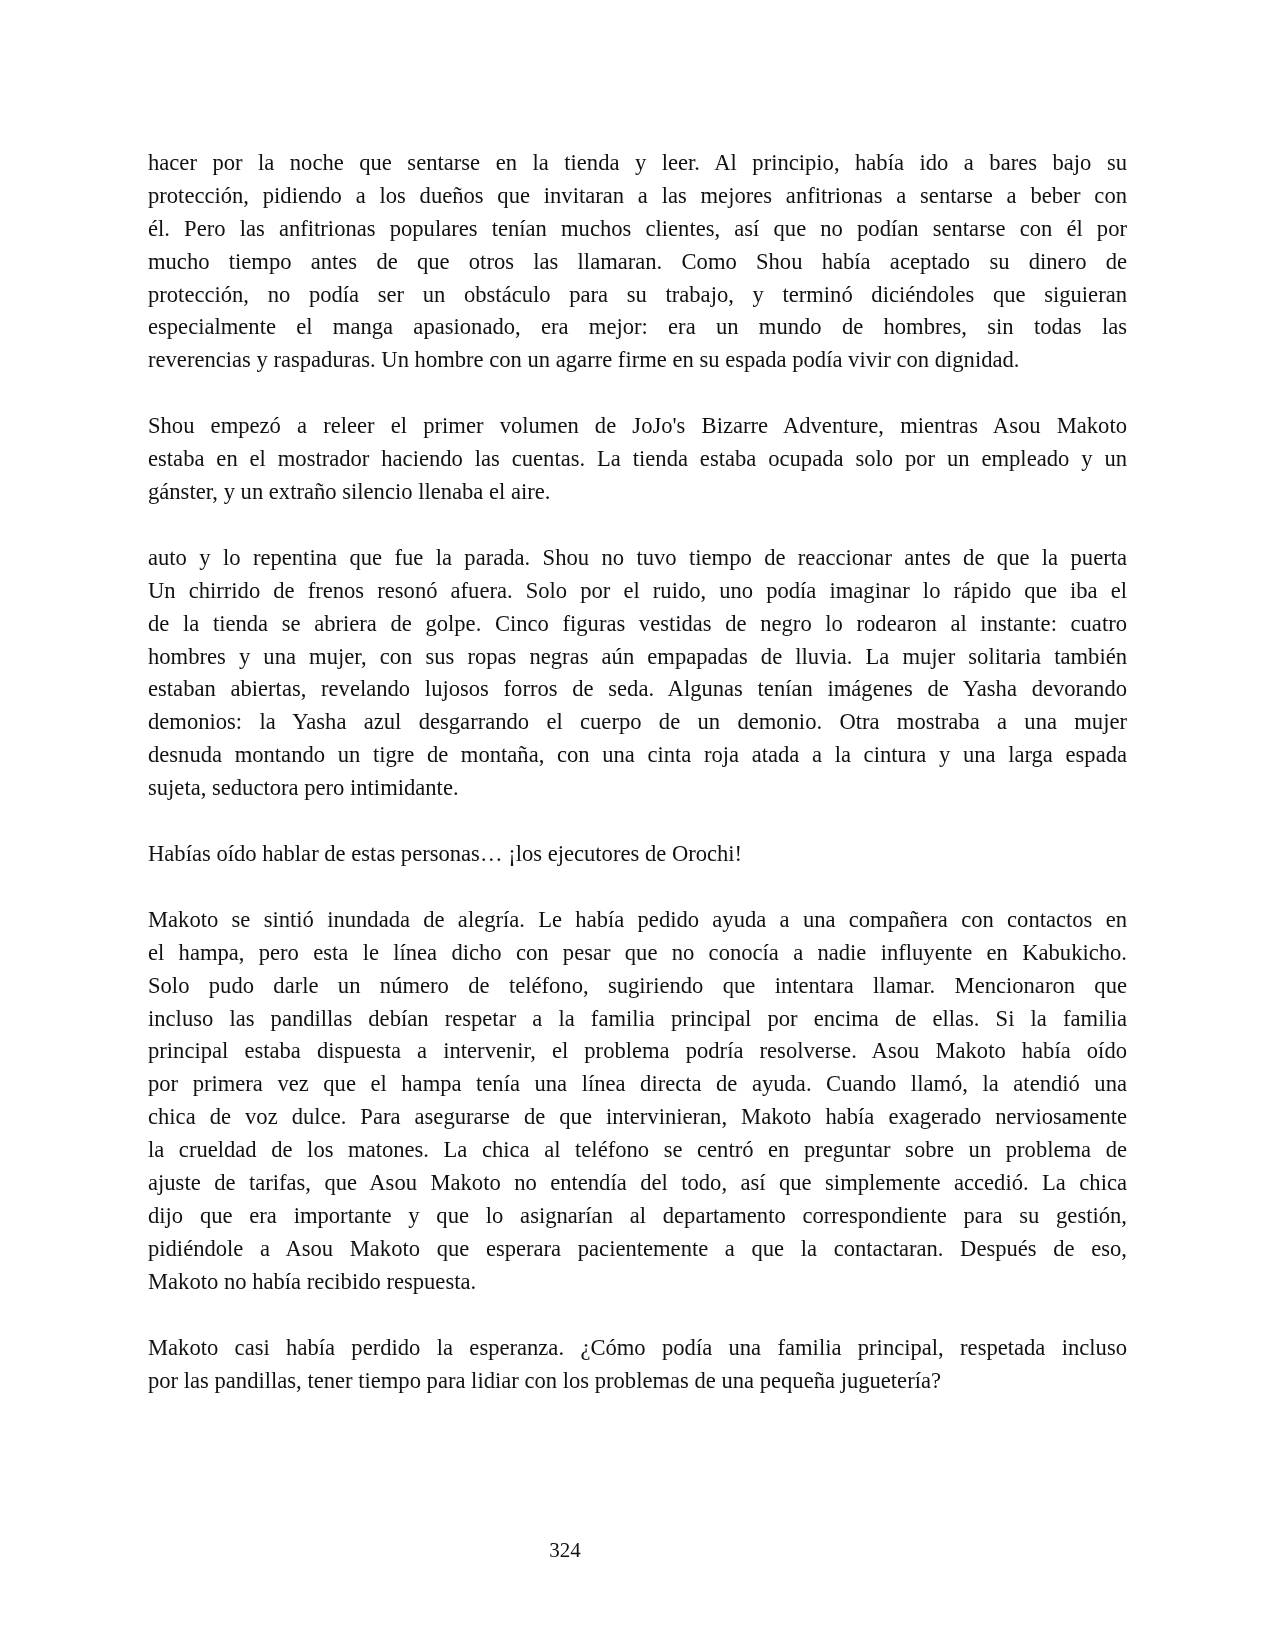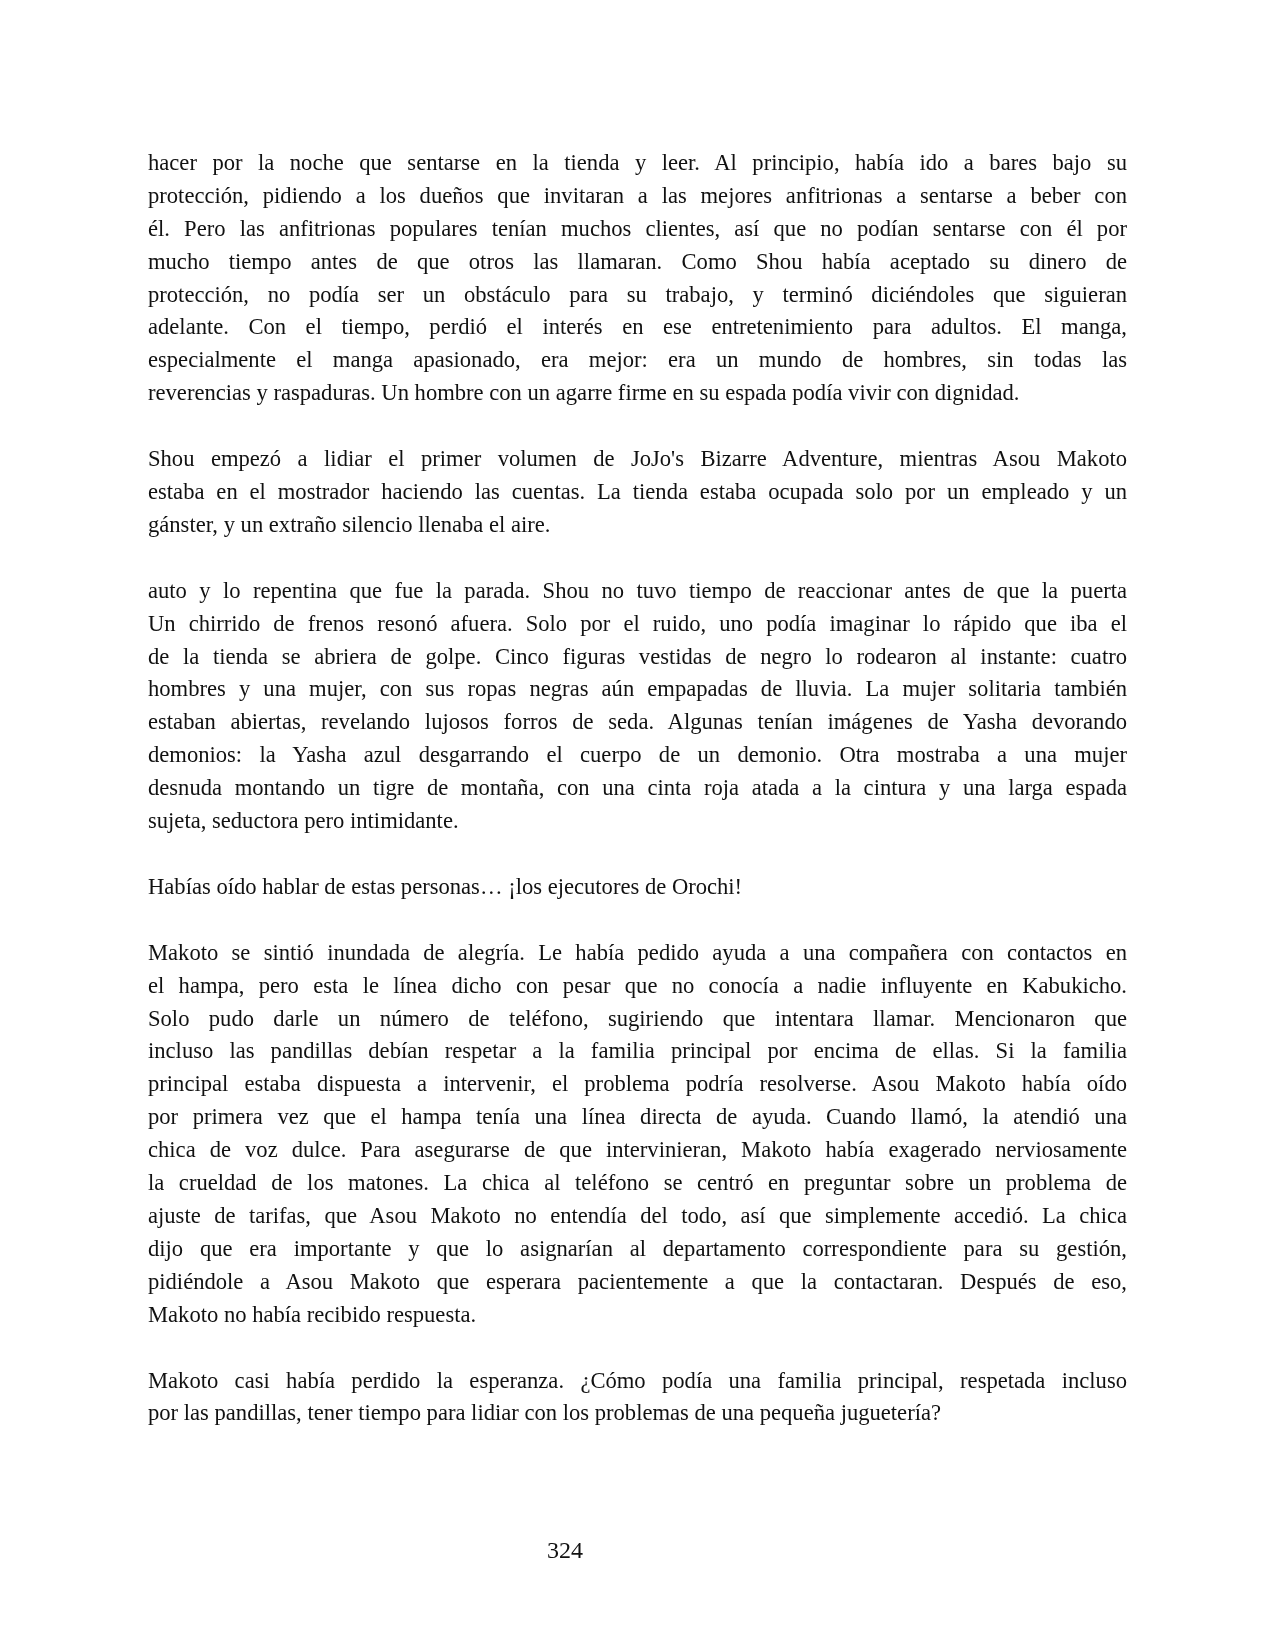--- a/index.html
+++ b/index.html
@@ -4,38 +4,37 @@
 <style>
   html, body { margin:0; padding:0; background:#ffffff; }
   body { width:1275px; height:1650px; position:relative; overflow:hidden;
          font-family:"Liberation Serif", "DejaVu Serif", serif; color:#111111; }
   .page { position:absolute; left:148px; top:147px; width:979px; }
   .para { margin:0 0 33px 0; }
   .line { display:block; height:32.9px; line-height:32.9px; font-size:22.6px;
           text-align:justify; text-align-last:justify; white-space:nowrap; overflow:visible; }
   .line.last { text-align-last:left; }
   .pagenum { position:absolute; left:0; width:1130px; top:1537px; text-align:center;
-             font-size:24px; line-height:26px; }
+             font-size:21px; line-height:26px; }
 </style>
 </head>
 <body>
 
 <div class="page">
   <div class="para">
     <span class="line">hacer por la noche que sentarse en la tienda y leer. Al principio, había ido a bares bajo su</span>
     <span class="line">protección, pidiendo a los dueños que invitaran a las mejores anfitrionas a sentarse a beber con</span>
     <span class="line">él. Pero las anfitrionas populares tenían muchos clientes, así que no podían sentarse con él por</span>
     <span class="line">mucho tiempo antes de que otros las llamaran. Como Shou había aceptado su dinero de</span>
     <span class="line">protección, no podía ser un obstáculo para su trabajo, y terminó diciéndoles que siguieran</span>
-    <span class="line">adelante. Con el tiempo, perdió el interés en ese entretenimiento para adultos. El manga,</span>
     <span class="line">especialmente el manga apasionado, era mejor: era un mundo de hombres, sin todas las</span>
     <span class="line last">reverencias y raspaduras. Un hombre con un agarre firme en su espada podía vivir con dignidad.</span>
   </div>
   <div class="para">
-    <span class="line">Shou empezó a lidiar el primer volumen de JoJo's Bizarre Adventure, mientras Asou Makoto</span>
+    <span class="line">Shou empezó a releer el primer volumen de JoJo's Bizarre Adventure, mientras Asou Makoto</span>
     <span class="line">estaba en el mostrador haciendo las cuentas. La tienda estaba ocupada solo por un empleado y un</span>
     <span class="line last">gánster, y un extraño silencio llenaba el aire.</span>
   </div>
   <div class="para">
     <span class="line">auto y lo repentina que fue la parada. Shou no tuvo tiempo de reaccionar antes de que la puerta</span>
     <span class="line">Un chirrido de frenos resonó afuera. Solo por el ruido, uno podía imaginar lo rápido que iba el</span>
     <span class="line">de la tienda se abriera de golpe. Cinco figuras vestidas de negro lo rodearon al instante: cuatro</span>
     <span class="line">hombres y una mujer, con sus ropas negras aún empapadas de lluvia. La mujer solitaria también</span>
     <span class="line">estaban abiertas, revelando lujosos forros de seda. Algunas tenían imágenes de Yasha devorando</span>
     <span class="line">demonios: la Yasha azul desgarrando el cuerpo de un demonio. Otra mostraba a una mujer</span>

